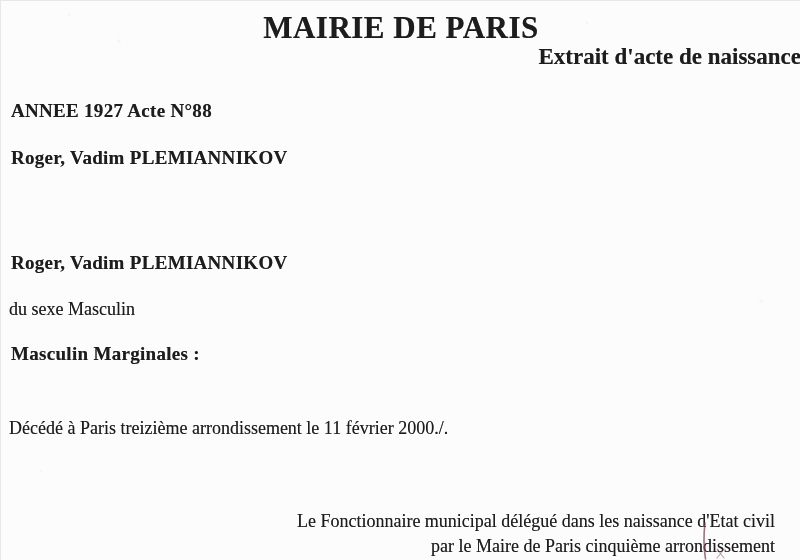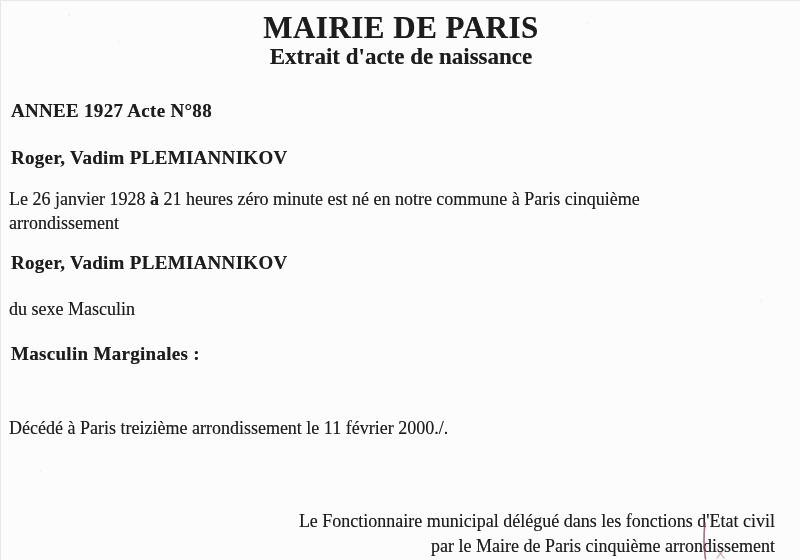--- a/index.html
+++ b/index.html
@@ -44,21 +44,21 @@
     text-align: center;
     font-size: 31px;
     font-weight: bold;
     letter-spacing: 0.5px;
   }
   .subtitle {
     position: absolute;
     top: 43px;
     left: 0;
     width: 100%;
-    text-align: center;
+    text-align: right;
     font-size: 23px;
     font-weight: bold;
   }
   .line {
     position: absolute;
     font-size: 18px;
     line-height: 24px;
     white-space: nowrap;
   }
   .bold-line {
@@ -103,35 +103,32 @@
 <div class="paper scan-soft">
 
   <h1 class="title">MAIRIE DE PARIS</h1>
 
   <h2 class="subtitle">Extrait d'acte de naissance</h2>
 
   <p class="line bold-line acte">ANNEE 1927 Acte N°88</p>
 
   <p class="line bold-line name1">Roger, Vadim PLEMIANNIKOV</p>
 
-  <p class="line birth">
-    <span>Le 26 janvier 1928 </span><span class="b">à</span><span> 21 heures zéro minute est né en notre commune à Paris cinquième arrondissement</span>
-  </p>
 
   <p class="line bold-line name2">Roger, Vadim PLEMIANNIKOV</p>
 
   <p class="line sex">du sexe Masculin</p>
 
   <p class="line bold-line mentions">Masculin Marginales :</p>
 
 
   <p class="line death">Décédé à Paris treizième arrondissement le 11 février 2000./.</p>
 
   <div class="footer">
-    <p>Le Fonctionnaire municipal délégué dans les fonctions d'Etat civil</p>
+    <p>Le Fonctionnaire municipal délégué dans les naissance d'Etat civil</p>
     <p>par le Maire de Paris cinquième arrondissement</p>
   </div>
 
   <svg class="signature-svg" viewBox="0 0 48 40" aria-hidden="true">
     <path d="M14,2 C13,10 12,22 14.5,38" stroke-width="1.6" opacity="0.75"></path>
     <path d="M26,28 l7,9" stroke-width="1.2" opacity="0.45"></path>
     <path d="M33,28 l-7,9" stroke-width="1.2" opacity="0.45"></path>
   </svg>
 
 </div>

